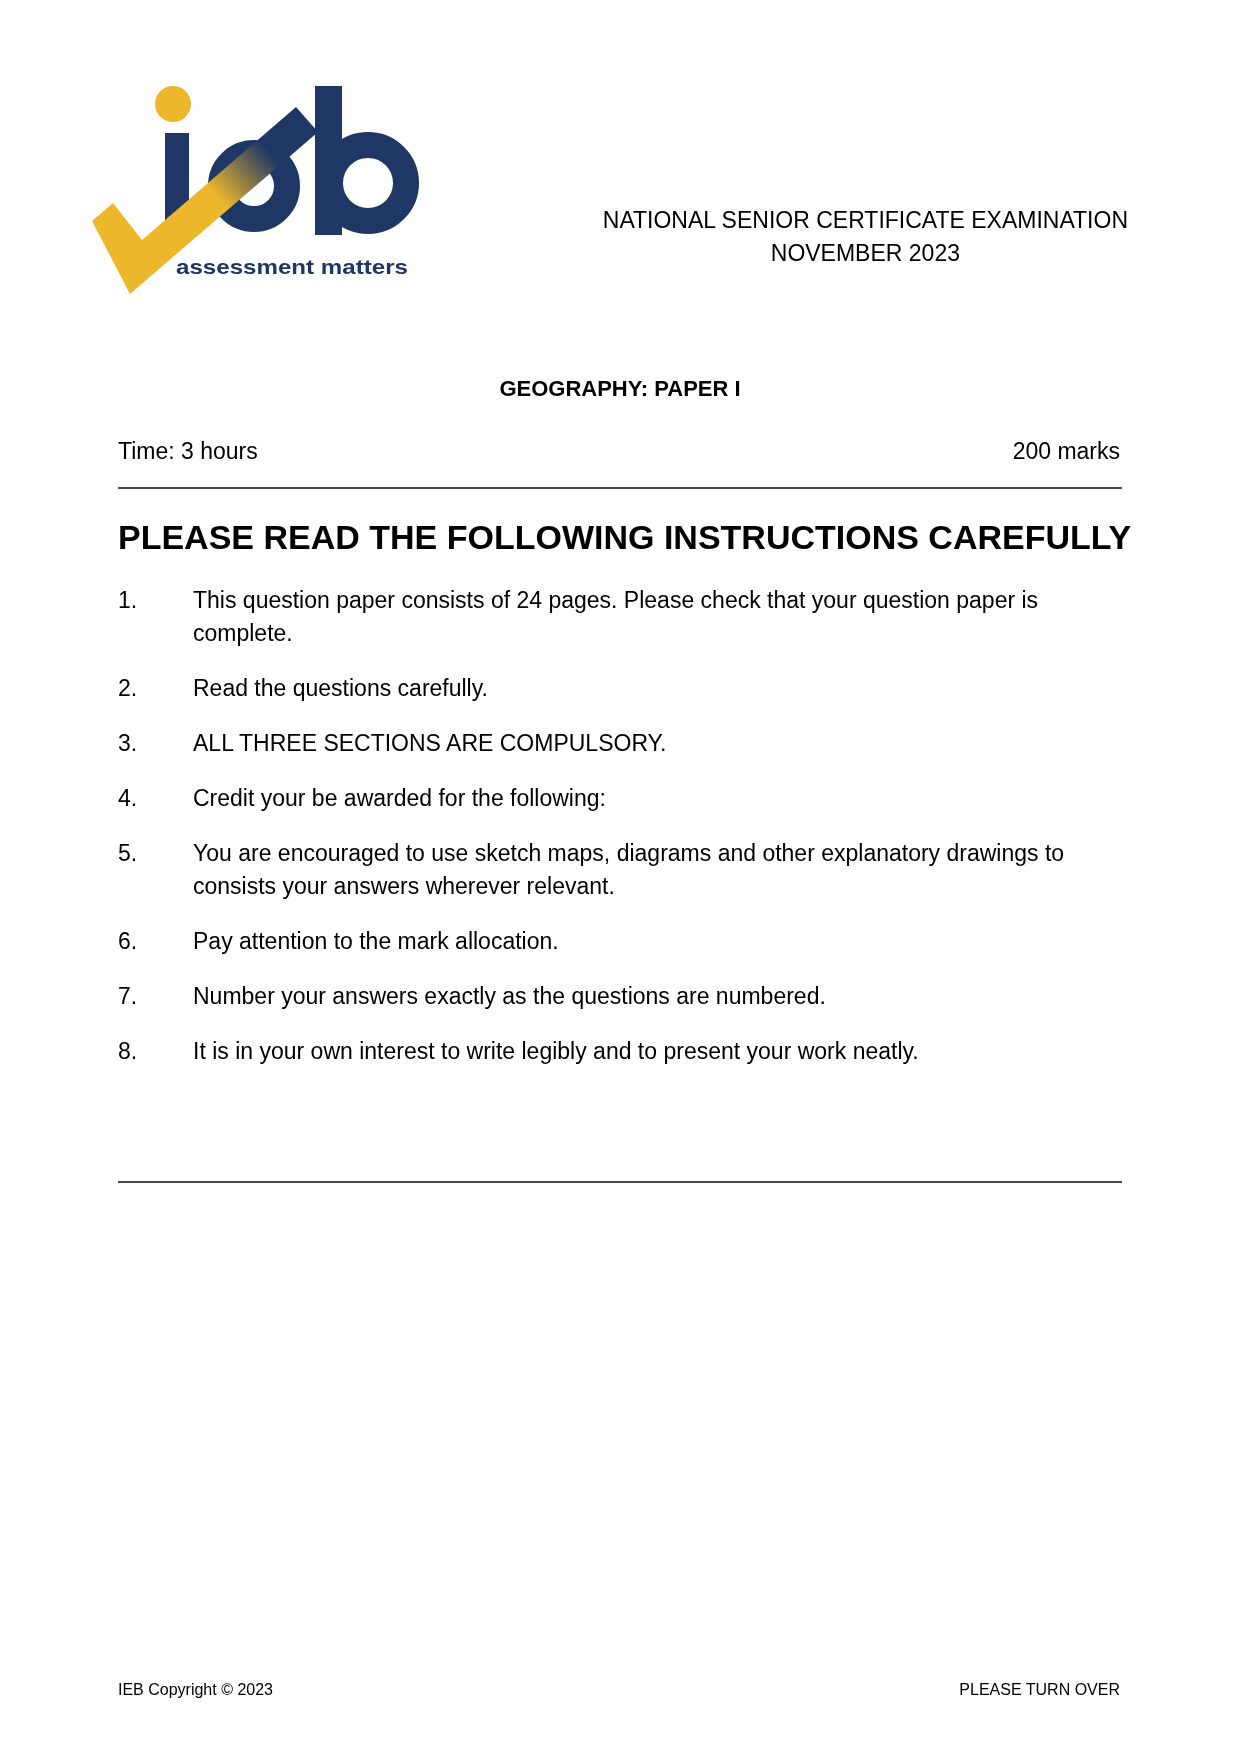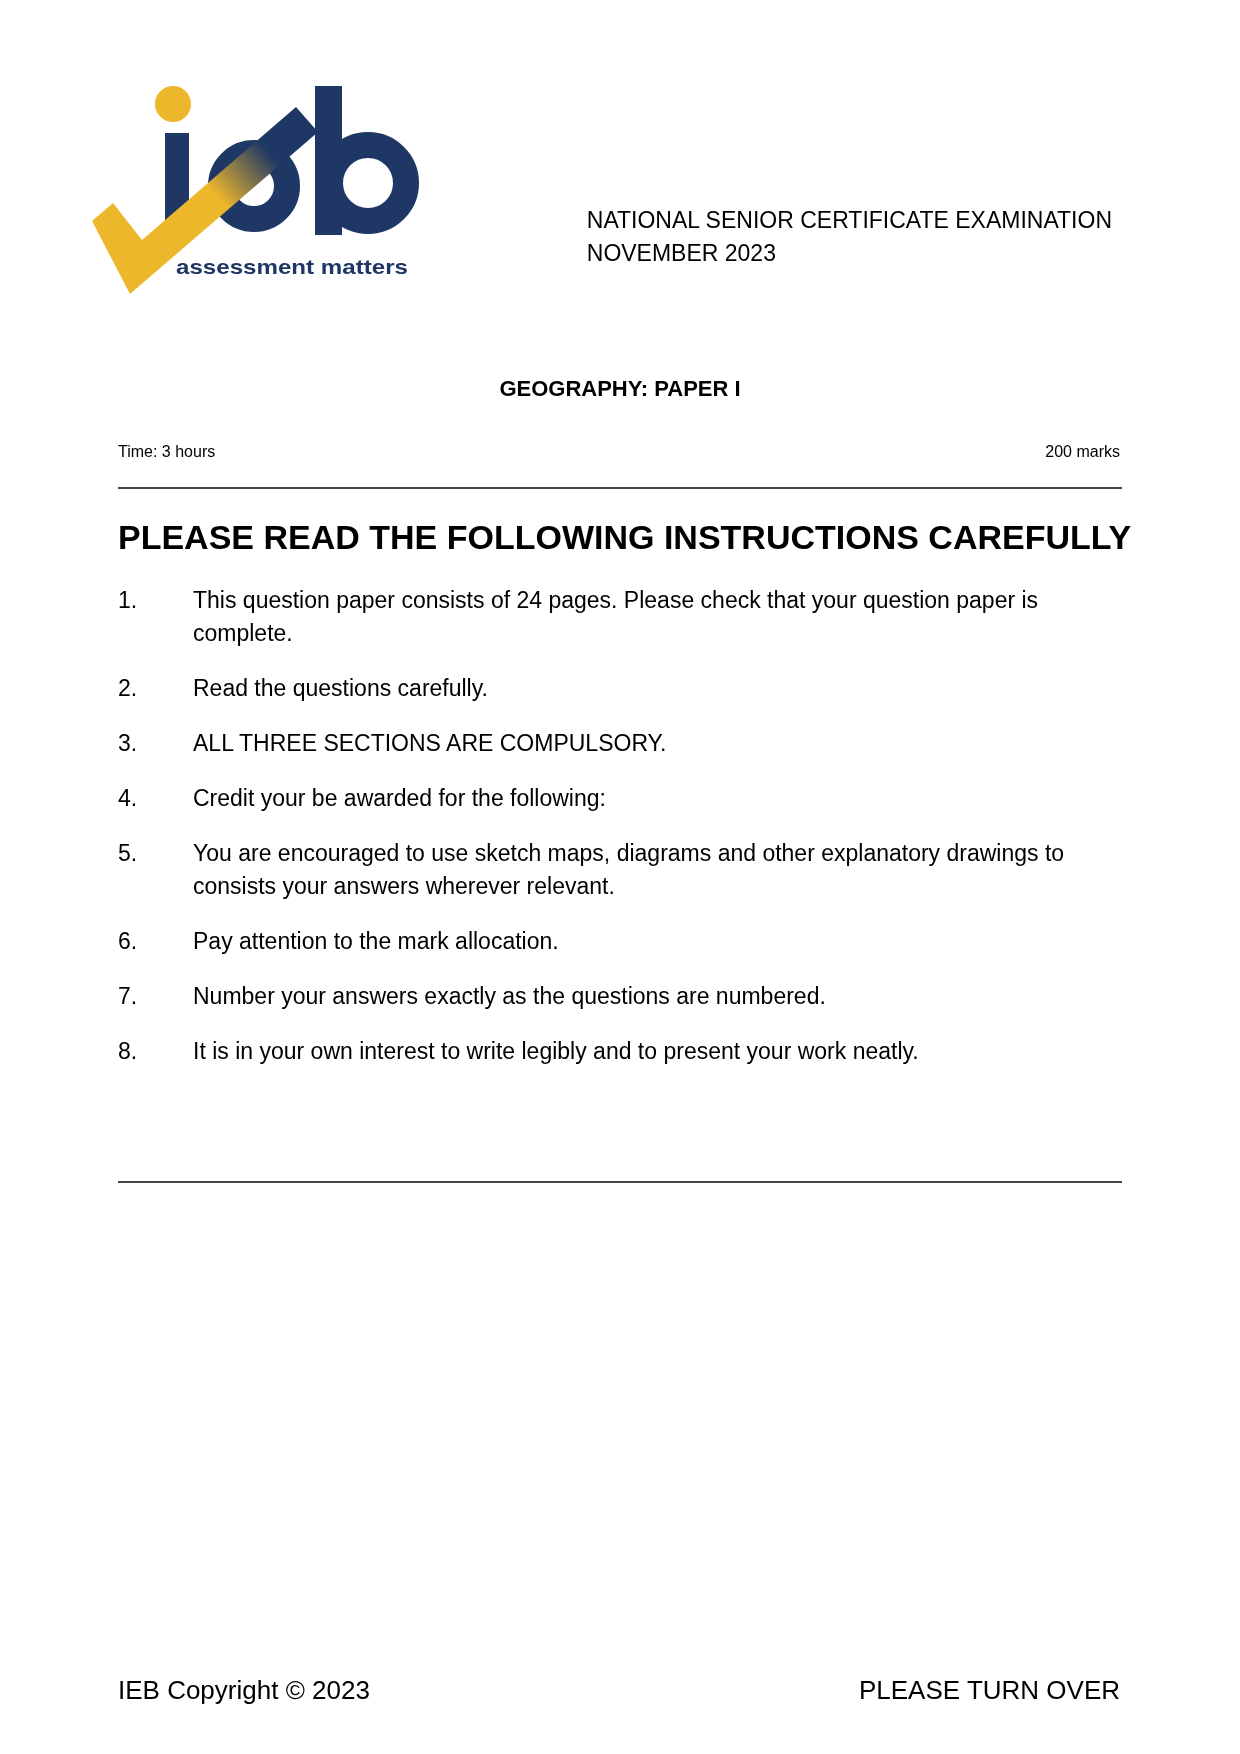--- a/index.html
+++ b/index.html
@@ -11,33 +11,33 @@
     font-family:"Liberation Sans","DejaVu Sans",sans-serif;
     color:#000;
     overflow:hidden;
   }
 
   .logo { position:absolute; left:80px; top:70px; width:345px; height:240px; }
   .logo svg { display:block; width:100%; height:100%; }
   .logo .tagline-text { font-family:"Liberation Sans","DejaVu Sans",sans-serif; font-weight:bold; }
 
   .header {
-    position:absolute; top:204px; right:128px;
-    text-align:left; font-size:23px; line-height:33px;
+    position:absolute; top:204px; right:112px;
+    text-align:center; font-size:23px; line-height:33px;
   }
 
   .title {
     position:absolute; top:376px; left:0; width:100%;
     text-align:center; font-size:22px; font-weight:bold;
   }
 
   .meta {
     position:absolute; top:435px; left:118px; width:1002px;
     display:flex; justify-content:space-between;
-    font-size:16px; line-height:33px;
+    font-size:23px; line-height:33px;
   }
 
   .rule {
     position:absolute; left:118px; width:1004px; height:0;
     border:none; border-top:2px solid #474747; margin:0;
   }
   .rule-top { top:487px; }
   .rule-bottom { top:1181px; }
 
   .instructions { position:absolute; top:521px; left:118px; width:1015px; }
@@ -51,21 +51,21 @@
   .bullets { list-style:none; margin:0; padding:0; }
   .bullets li { position:relative; padding-left:42px; line-height:31px; }
   .bullets li::before {
     content:"\2022";
     position:absolute; left:6px; top:0;
   }
 
   .footer {
     position:absolute; top:1678px; left:118px; width:1002px;
     display:flex; justify-content:space-between;
-    font-size:26px; line-height:24px;
+    font-size:16px; line-height:24px;
   }
 </style>
 </head>
 <body>
 
 <div class="page">
 
   <div class="logo">
 
     <svg viewBox="0 0 345 240">

